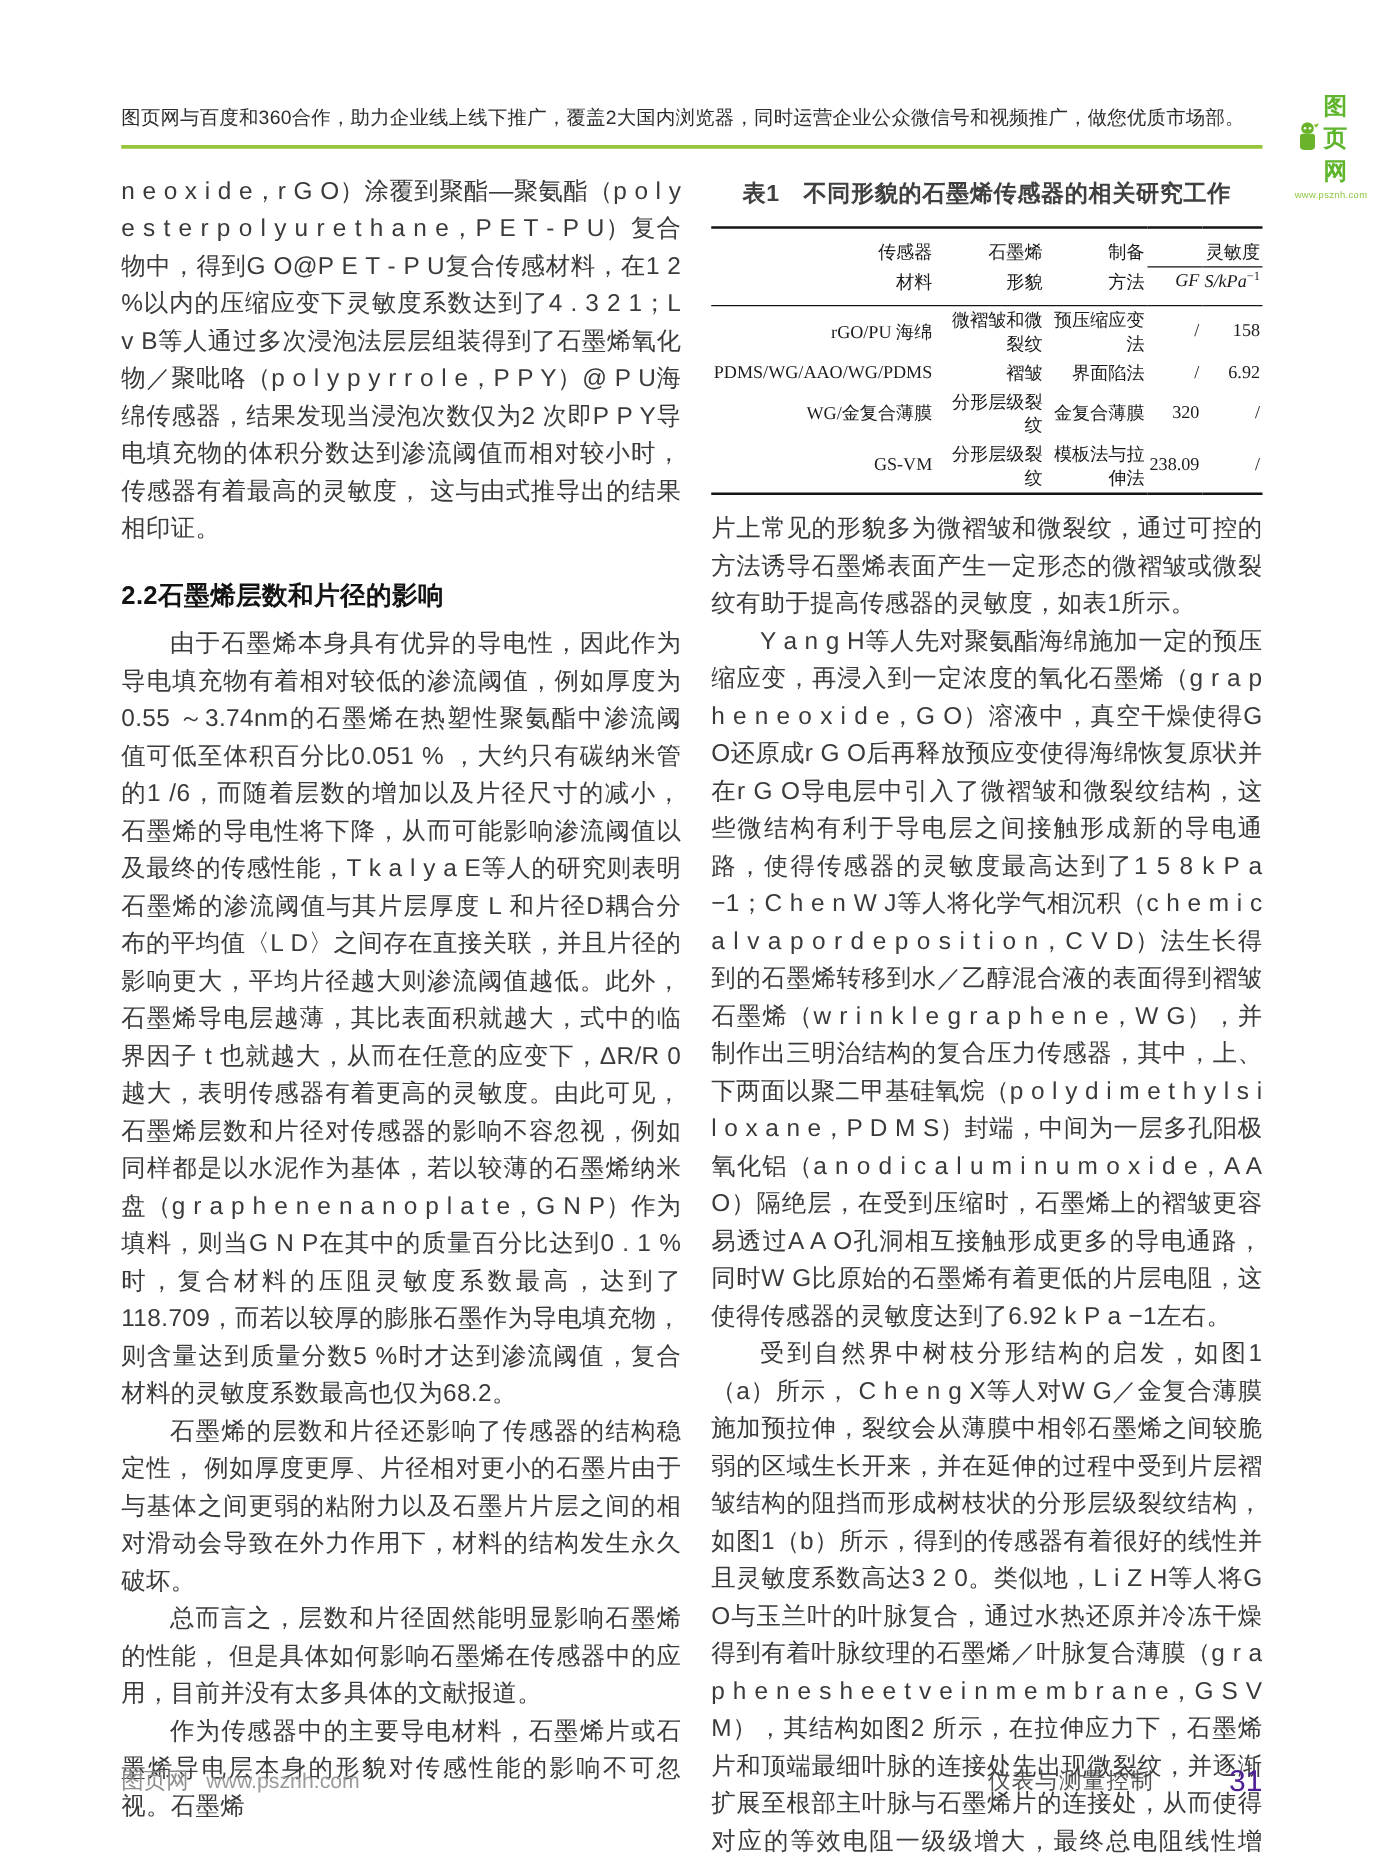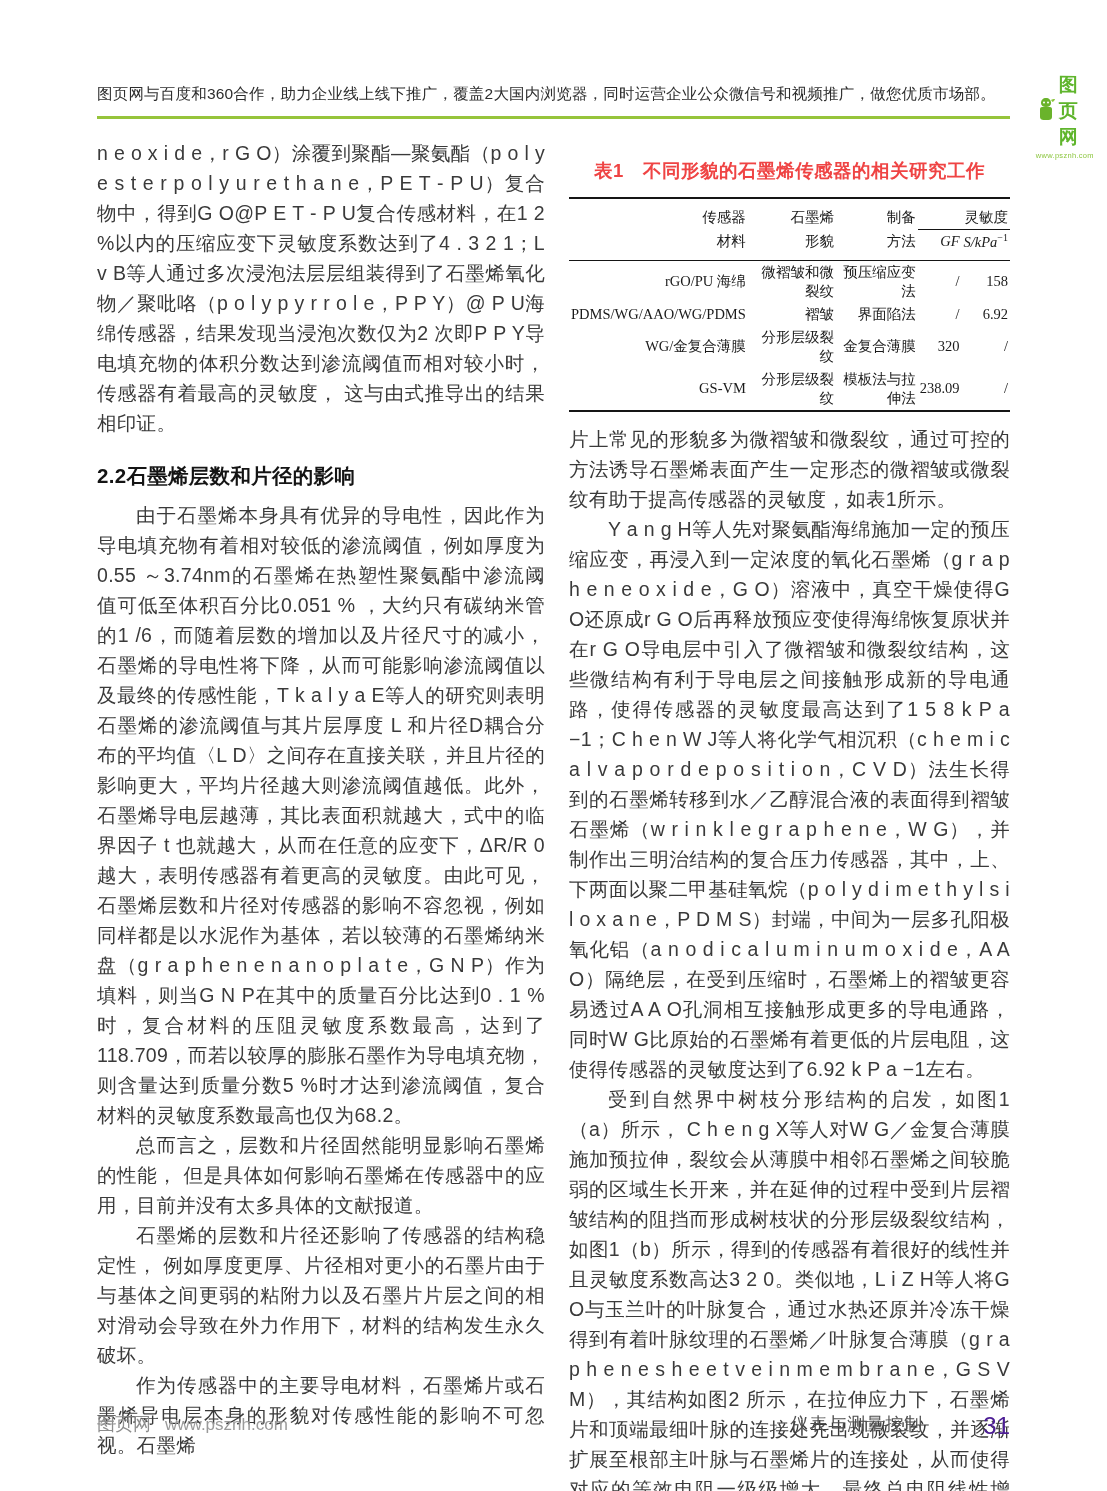--- a/index.html
+++ b/index.html
@@ -46,22 +46,22 @@
   }
   .indent { text-indent:2em; }
   .gap    { }
   h2.sec {
     font-size:20.5px; font-weight:bold; color:#141414;
     margin-top:24px; margin-bottom:10px; letter-spacing:.3px;
   }
 
   
   .tbl-title {
-    text-align:center; font-weight:bold; font-size:18.5px; color:#ef4444;
-    margin:20px 0 14px; letter-spacing:.5px;
+    text-align:center; font-weight:bold; font-size:18.5px; color:#404040;
+    margin:4px 0 14px; letter-spacing:.5px;
   }
   table.data {
     width:100%; border-collapse:collapse;
     border-top:2.5px solid #151515; border-bottom:2.5px solid #151515;
     font-family:"Liberation Serif", serif;
     font-size:14.5px; color:#1a1a1a;
   }
   table.data th, table.data td {
     text-align:right; font-weight:normal; padding:2px 2px;
   }
@@ -113,22 +113,22 @@
   </div>
   <div class="green-line"></div>
 
   <div class="columns">
 
     <section class="col-left">
       <p class="body">n e o x i d e，r G O）涂覆到聚酯—聚氨酯（p o l y e s t e r  p o l y u r e t h a n e，P E T - P U）复合物中，得到G O@P E T - P U复合传感材料，在1 2 %以内的压缩应变下灵敏度系数达到了4 . 3 2 1；L v  B等人通过多次浸泡法层层组装得到了石墨烯氧化物／聚吡咯（p o l y p y r r o l e，P P Y）@ P U海绵传感器，结果发现当浸泡次数仅为2 次即P P Y导电填充物的体积分数达到渗流阈值而相对较小时，传感器有着最高的灵敏度， 这与由式推导出的结果相印证。</p>
 
       <h2 class="sec">2.2石墨烯层数和片径的影响</h2>
       <p class="body indent">由于石墨烯本身具有优异的导电性，因此作为导电填充物有着相对较低的渗流阈值，例如厚度为0.55 ～3.74nm的石墨烯在热塑性聚氨酯中渗流阈值可低至体积百分比0.051 % ，大约只有碳纳米管的1 /6，而随着层数的增加以及片径尺寸的减小，石墨烯的导电性将下降，从而可能影响渗流阈值以及最终的传感性能，T k a l y a  E等人的研究则表明石墨烯的渗流阈值与其片层厚度 L 和片径D耦合分布的平均值〈L D〉之间存在直接关联，并且片径的影响更大，平均片径越大则渗流阈值越低。此外，石墨烯导电层越薄，其比表面积就越大，式中的临界因子 t 也就越大，从而在任意的应变下，ΔR/R 0 越大，表明传感器有着更高的灵敏度。由此可见，石墨烯层数和片径对传感器的影响不容忽视，例如同样都是以水泥作为基体，若以较薄的石墨烯纳米盘（g r a p h e n e  n a n o p l a t e，G N P）作为填料，则当G N P在其中的质量百分比达到0 . 1 %时，复合材料的压阻灵敏度系数最高，达到了118.709，而若以较厚的膨胀石墨作为导电填充物，则含量达到质量分数5 %时才达到渗流阈值，复合材料的灵敏度系数最高也仅为68.2。</p>
+      <p class="body indent gap">石墨烯的层数和片径还影响了传感器的结构稳定性， 例如厚度更厚、片径相对更小的石墨片由于与基体之间更弱的粘附力以及石墨片片层之间的相对滑动会导致在外力作用下，材料的结构发生永久破坏。</p>
       <p class="body indent gap">总而言之，层数和片径固然能明显影响石墨烯的性能， 但是具体如何影响石墨烯在传感器中的应用，目前并没有太多具体的文献报道。</p>
-      <p class="body indent gap">石墨烯的层数和片径还影响了传感器的结构稳定性， 例如厚度更厚、片径相对更小的石墨片由于与基体之间更弱的粘附力以及石墨片片层之间的相对滑动会导致在外力作用下，材料的结构发生永久破坏。</p>
 
       <p class="body indent">作为传感器中的主要导电材料，石墨烯片或石墨烯导电层本身的形貌对传感性能的影响不可忽视。石墨烯</p>
     </section>
 
     <section class="col-right">
 
       <div class="tbl-title">表1　不同形貌的石墨烯传感器的相关研究工作</div>
 
       <table class="data">
         <thead>

